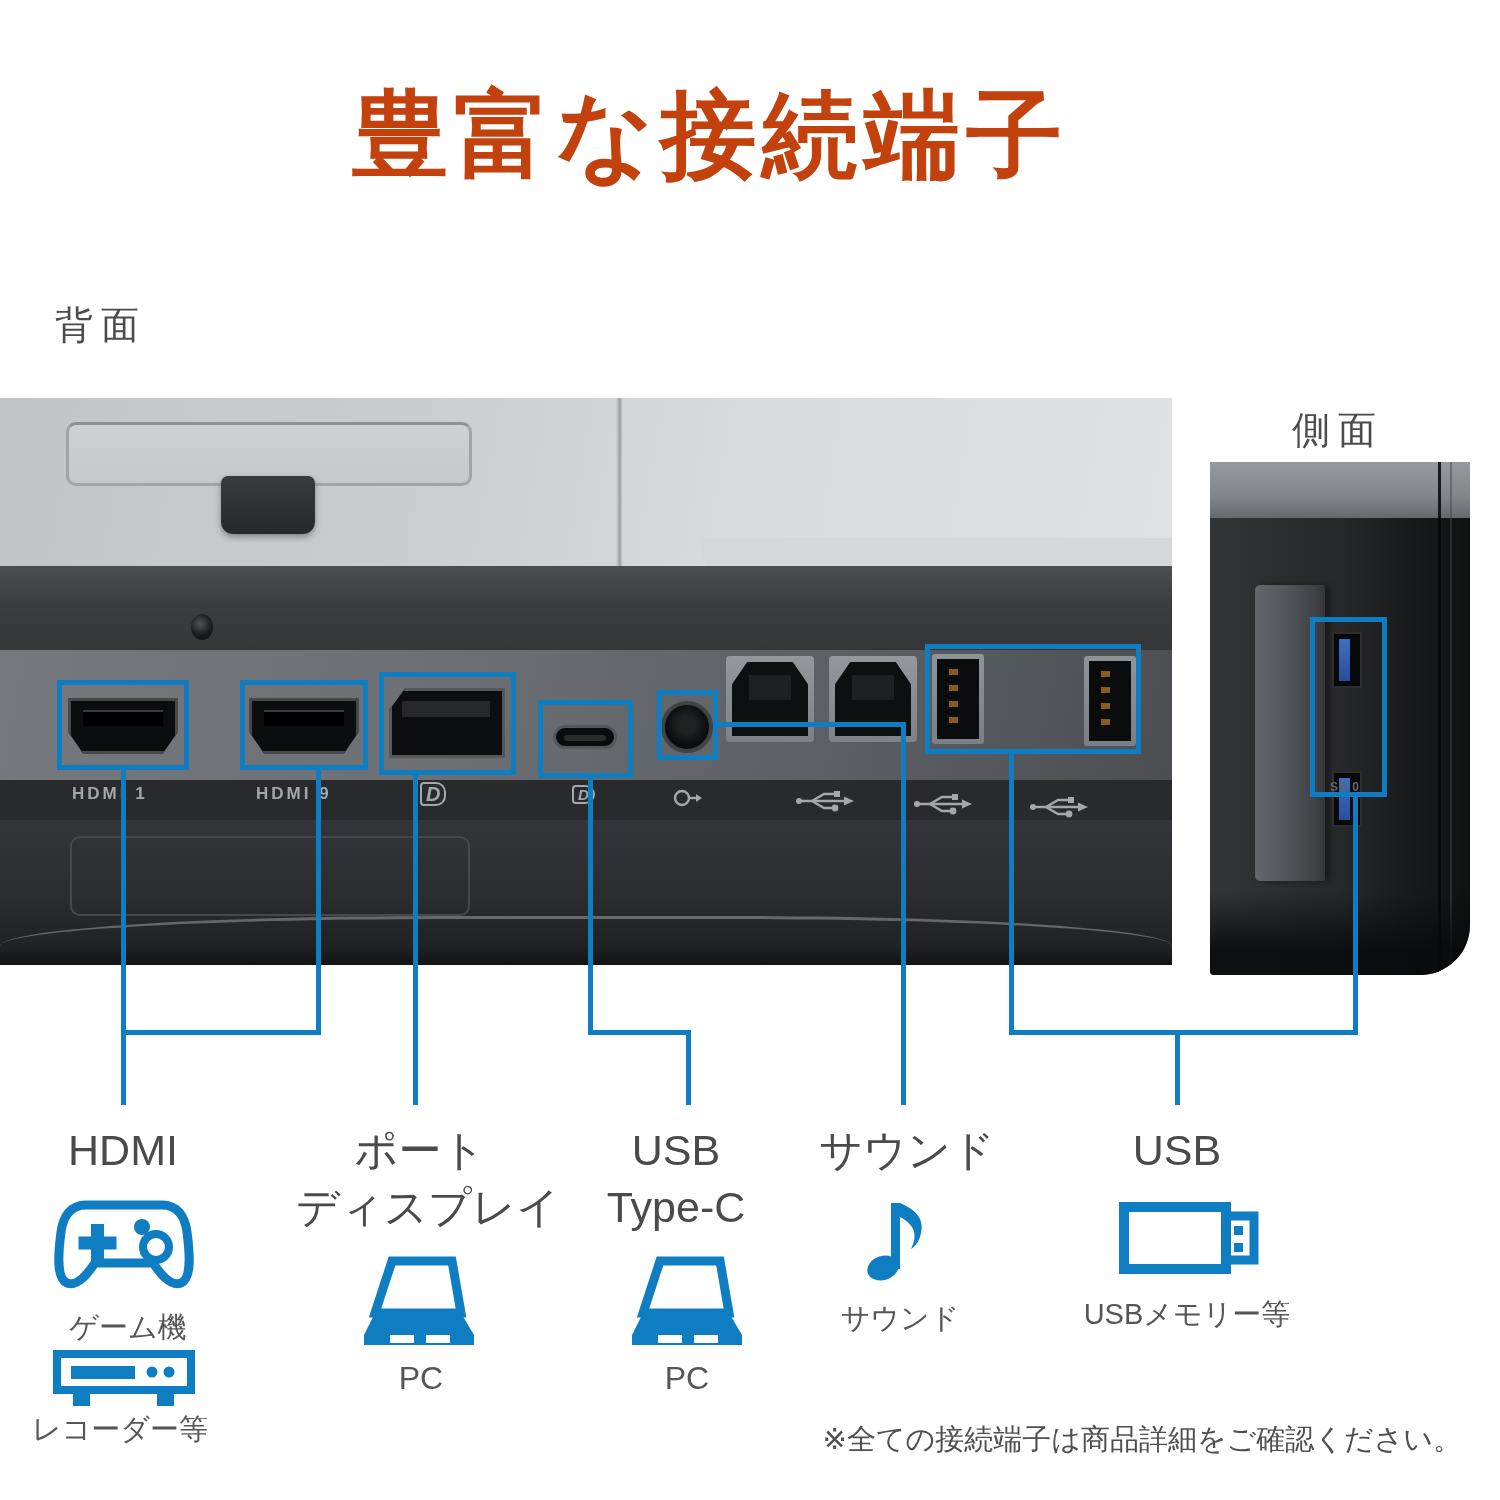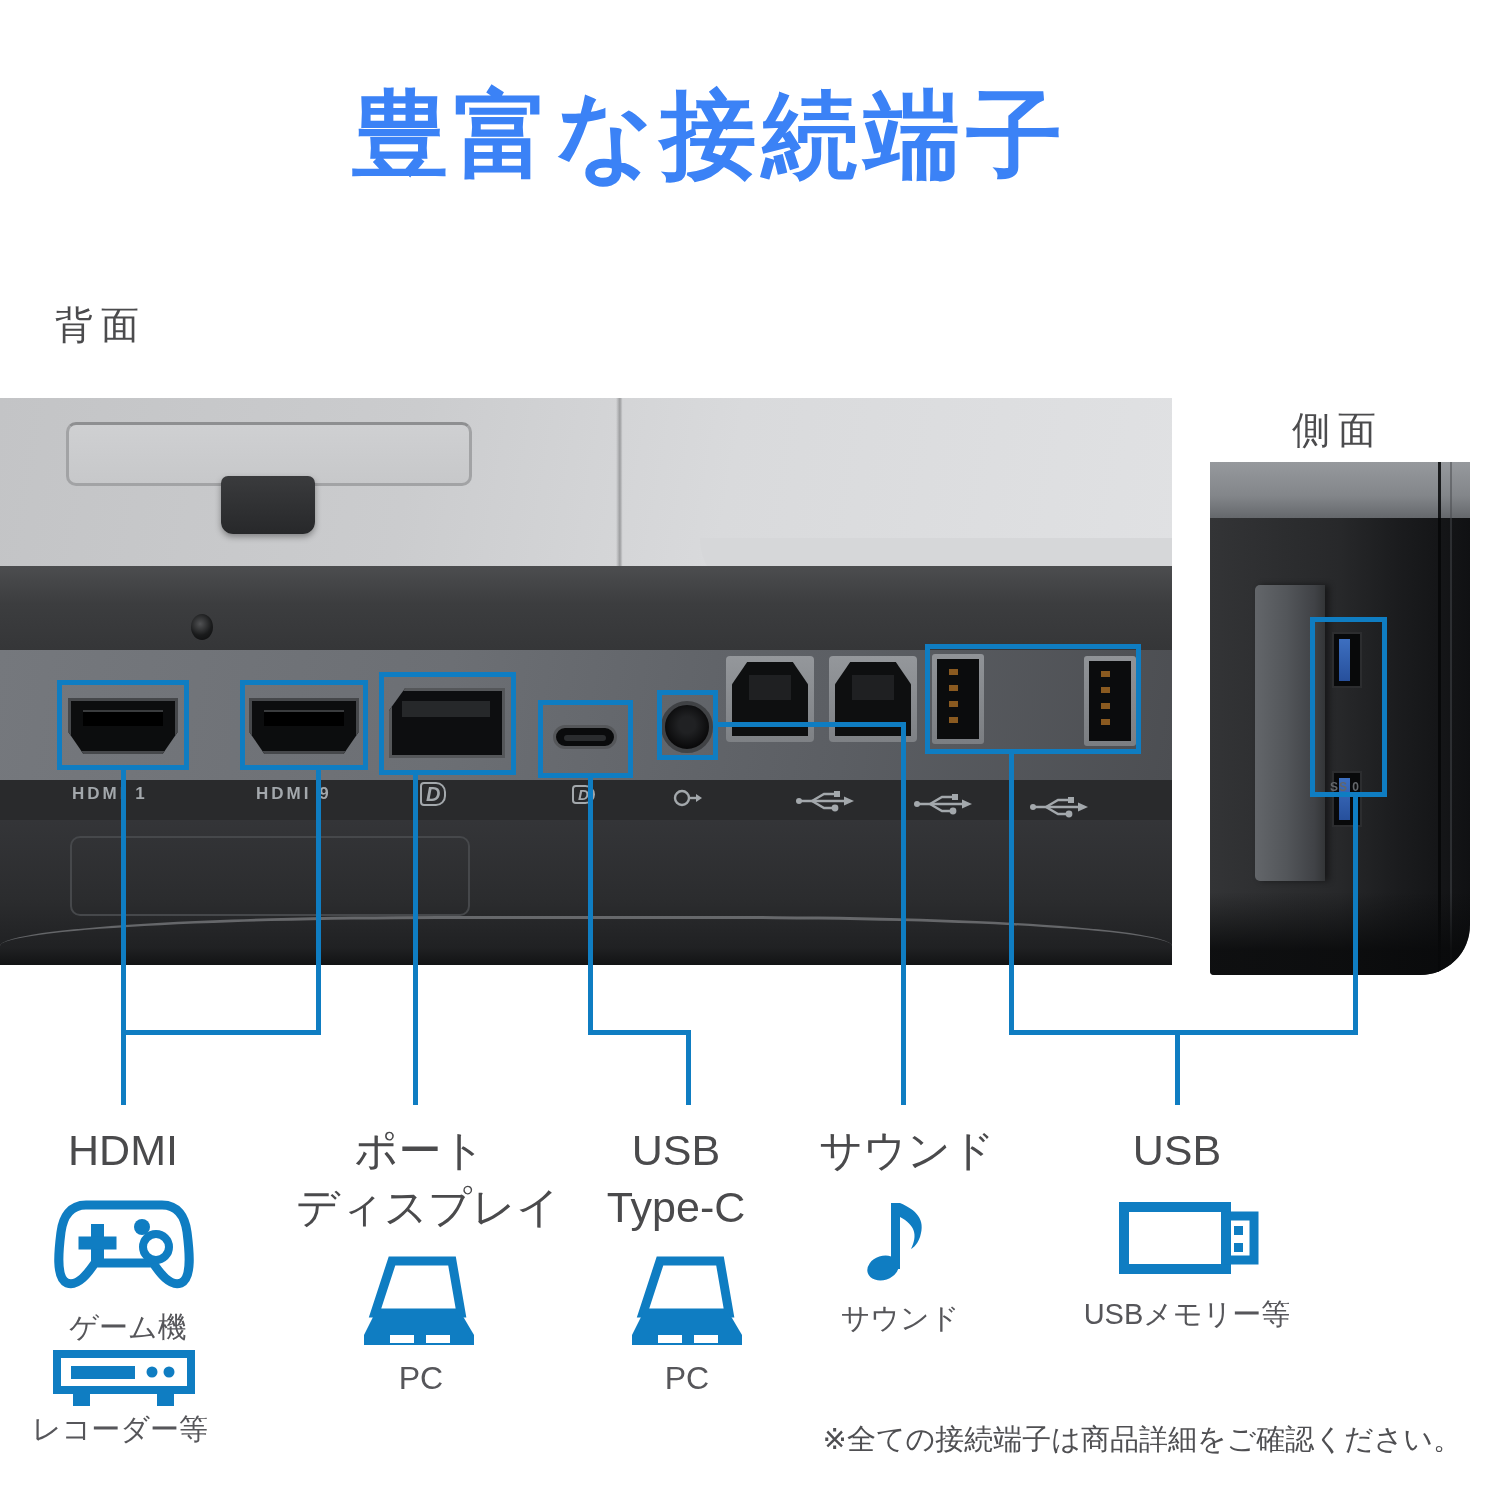--- a/index.html
+++ b/index.html
@@ -3,21 +3,21 @@
 <meta charset="utf-8">
 <style>
   html,body{margin:0;padding:0;background:#ffffff;}
   #stage{position:relative;width:1500px;height:1500px;background:#fff;overflow:hidden;
          font-family:"Liberation Sans","DejaVu Sans",sans-serif;color:#4a4a4c;}
   #stage *{box-sizing:border-box;}
   .abs{position:absolute;}
 
   
   .title{left:0;top:72px;width:1420px;text-align:center;font-size:96px;font-weight:bold;
-         letter-spacing:6px;color:#3b82f6;}
+         letter-spacing:6px;color:#c2410c;}
   .view-label{font-size:38px;font-weight:500;letter-spacing:8px;color:#4b4b4d;}
 
   
   .photo-back{left:0;top:398px;width:1172px;height:567px;overflow:hidden;}
   .pb-top{left:0;top:0;width:1172px;height:172px;
           background:linear-gradient(100deg,#c3c4c6 0%,#cbccce 35%,#d9dadc 62%,#e0e1e3 100%);}
   .pb-recess{left:66px;top:24px;width:406px;height:64px;border:3px solid #a2a3a5;border-top-color:#8e8f91;
              border-radius:10px;background:linear-gradient(180deg,#cfd0d2,#c7c8ca);}
   .pb-seam{left:616px;top:0;width:7px;height:172px;
            background:linear-gradient(90deg,rgba(130,131,133,0),#9b9c9e 55%,rgba(220,221,223,.9));}

